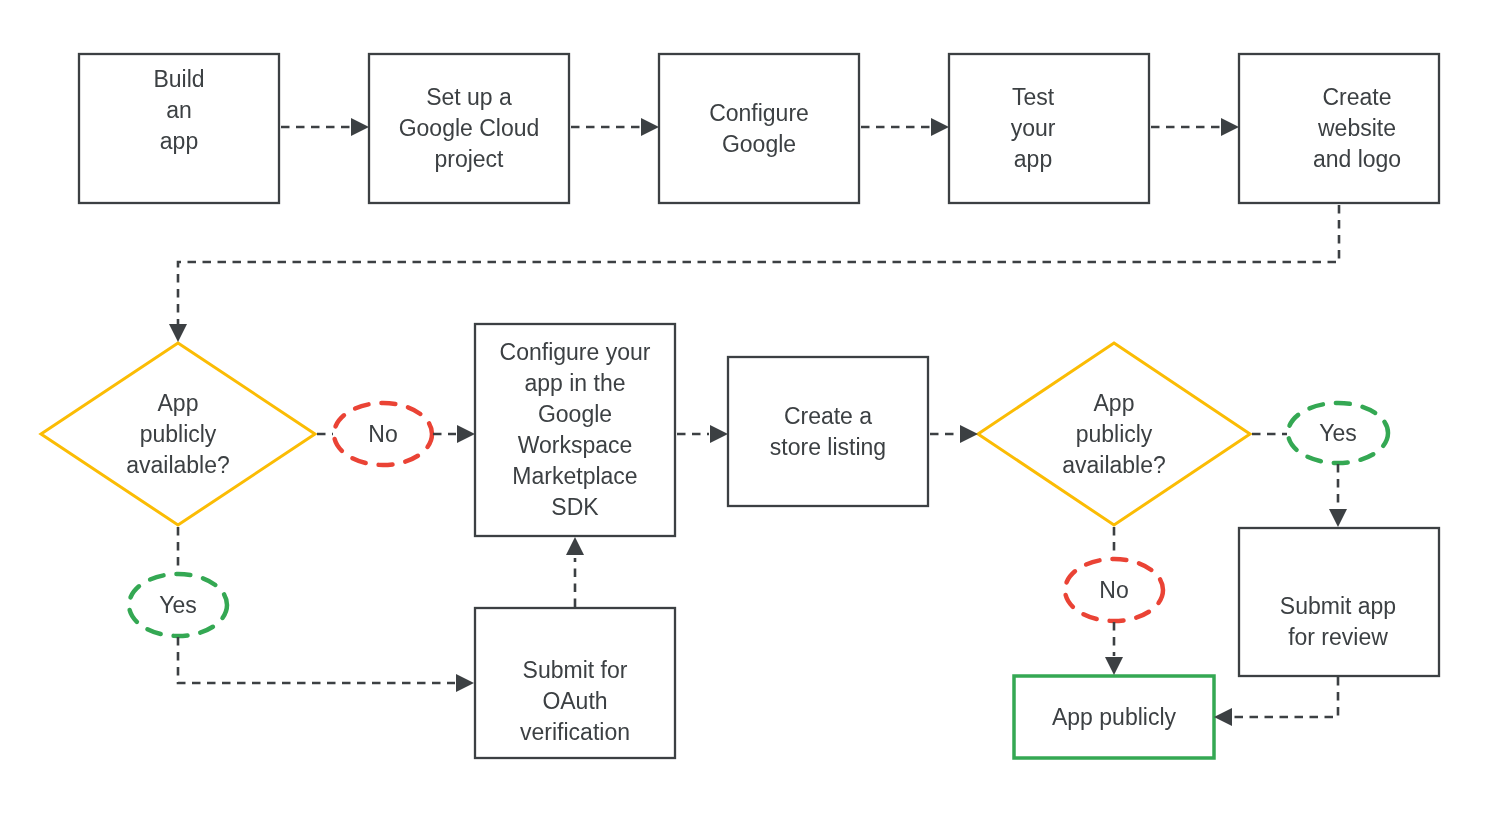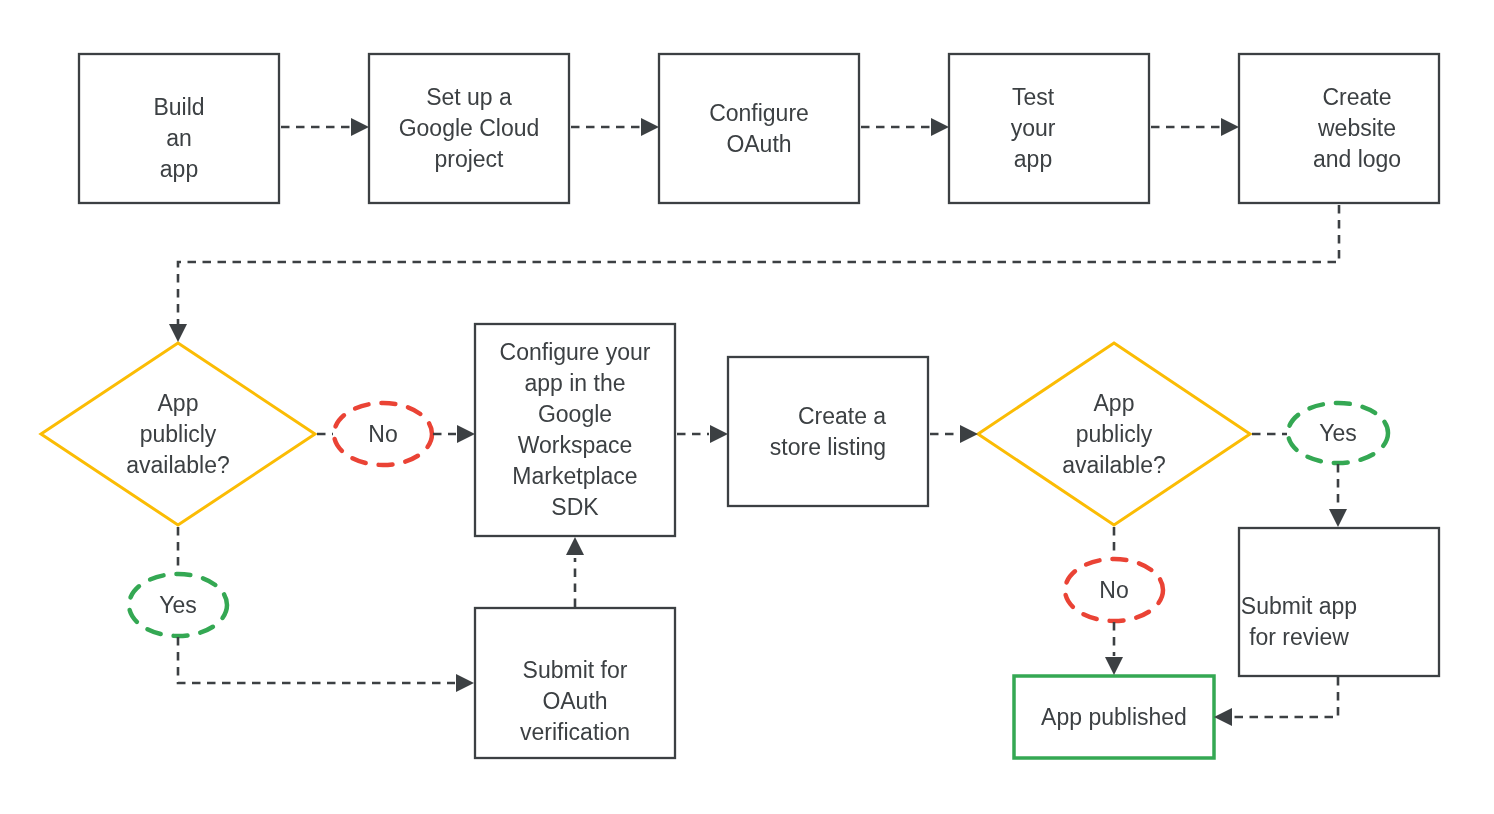--- a/index.html
+++ b/index.html
@@ -95,55 +95,55 @@
 
     <line class="conn" x1="178" y1="527" x2="178" y2="572" stroke="#3c4043"></line>
 
     <polyline class="conn" points="178,637 178,683 455,683" stroke="#3c4043"></polyline>
     <polygon class="head" points="474,683 456,674 456,692" fill="#3c4043"></polygon>
 
     <line class="conn" x1="575" y1="607" x2="575" y2="558" stroke="#3c4043"></line>
     <polygon class="head" points="575,537 566,555 584,555" fill="#3c4043"></polygon>
   </svg>
 
-  <div class="label" style="left:79px;top:64px;width:200px;height:149px;">Build
+  <div class="label" style="left:79px;top:36px;width:200px;height:149px;">Build
 an
 app</div>
   <div class="label" style="left:369px;top:54px;width:200px;height:149px;">Set up a
 Google Cloud
 project</div>
   <div class="label" style="left:659px;top:54px;width:200px;height:149px;">Configure
-OAuth</div>
+Google</div>
   <div class="label" style="left:949px;top:54px;width:168px;height:149px;">Test
 your
 app</div>
   <div class="label" style="left:1239px;top:54px;width:200px;height:149px;padding-left:18px;">Create
 website
 and logo</div>
 
   <div class="label" style="left:48px;top:350px;width:260px;height:168px;">App
 publicly
 available?</div>
   <div class="label" style="left:334px;top:403px;width:98px;height:62px;">No</div>
   <div class="label" style="left:129px;top:574px;width:98px;height:62px;">Yes</div>
 
   <div class="label" style="left:475px;top:324px;width:200px;height:212px;">Configure your
 app in the
 Google
 Workspace
 Marketplace
 SDK</div>
-  <div class="label" style="left:728px;top:357px;width:200px;height:149px;text-align:right;">Create a
+  <div class="label" style="left:728px;top:357px;width:200px;height:149px;">Create a
 store listing</div>
 
   <div class="label" style="left:984px;top:350px;width:260px;height:168px;">App
 publicly
 available?</div>
   <div class="label" style="left:1289px;top:402px;width:98px;height:62px;">Yes</div>
   <div class="label" style="left:1065px;top:559px;width:98px;height:62px;">No</div>
 
   <div class="label" style="left:475px;top:608px;width:200px;height:186px;">Submit for
 OAuth
 verification</div>
-  <div class="label" style="left:1199px;top:528px;width:200px;height:188px;text-align:center;">Submit app
+  <div class="label" style="left:1238px;top:528px;width:200px;height:188px;text-align:center;">Submit app
 for review</div>
-  <div class="label" style="left:1014px;top:676px;width:200px;height:82px;">App published</div>
+  <div class="label" style="left:1014px;top:676px;width:200px;height:82px;">App publicly</div>
 </div>
 
 </body></html>

